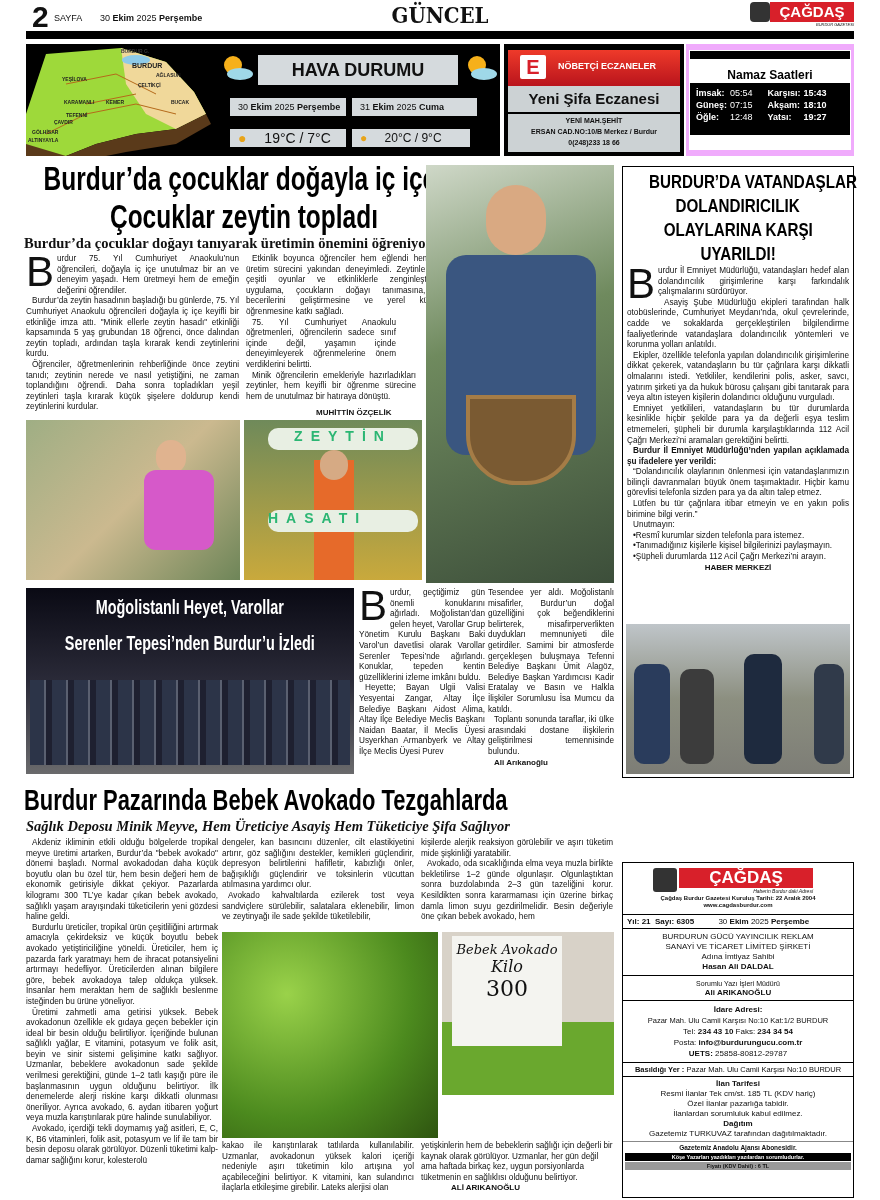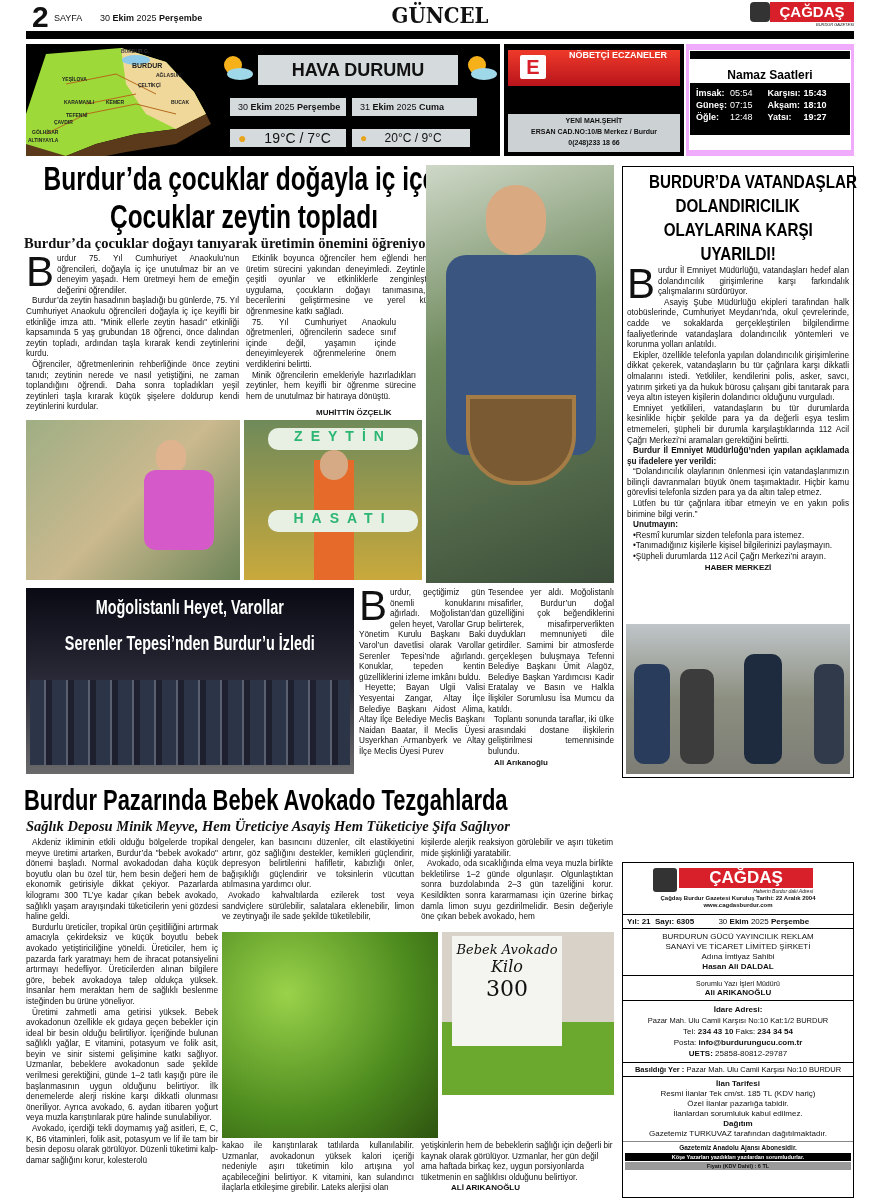--- a/index.html
+++ b/index.html
@@ -110,22 +110,23 @@
   </div>
   <div class="abs wbox" style="left:326px;top:85px;width:118px;font-size:12px">
     <span style="color:#e8a41a">●</span>
     <span style="margin-left:14px">20°C /  9°C</span>
   </div>
 </div>
 
 <div class="abs" id="pharm">
   <div class="top">
     <div class="eicon">E</div>
-    <div style="position:absolute;left:50px;top:0;font-size:9px;font-weight:bold;width:120px;text-align:center">NÖBETÇİ ECZANELER</div>
-  </div>
+    <div style="position:absolute;left:50px;top:11px;font-size:9px;font-weight:bold;width:120px;">NÖBETÇİ ECZANELER</div>
+  </div>
+  <div class="name">Yeni Şifa Eczanesi</div>
   <div class="addr">
     <div>YENİ MAH.ŞEHİT</div>
     <div>ERSAN CAD.NO:10/B Merkez / Burdur</div>
     <div>0(248)233 18 66</div>
   </div>
 </div>
 
 <div class="abs" id="prayer">
   <div class="inner">
     <div class="sk" style="top:0;height:16px;background:#000;border-bottom:8px solid #fff"></div>
@@ -178,39 +179,39 @@
   <div style="position:absolute;left:40px;top:230px;width:110px;height:90px;background:#7a5a32;border-radius:0 0 50px 50px;border:4px solid #a57c46"></div>
 </div>
 <div class="photo" style="left:26px;top:420px;width:214px;height:160px;background:linear-gradient(135deg,#9fae84,#cbb98f 50%,#6e8558)">
   <div style="position:absolute;left:130px;top:20px;width:30px;height:34px;background:#e0b38f;border-radius:15px"></div>
   <div style="position:absolute;left:118px;top:50px;width:70px;height:80px;background:#d659c9;border-radius:12px"></div>
 </div>
 <div class="photo" style="left:244px;top:420px;width:178px;height:160px;background:linear-gradient(180deg,#6f8a5a,#c9a93c)">
   <div style="position:absolute;left:24px;top:8px;width:150px;height:22px;background:#e8efe3;border-radius:10px;color:#2bb673;font-weight:bold;font-size:14px;text-align:center;letter-spacing:8px">ZEYTİN</div>
   <div style="position:absolute;left:70px;top:40px;width:40px;height:120px;background:#e66a2a"></div>
   <div style="position:absolute;left:76px;top:30px;width:28px;height:30px;background:#d6aa84;border-radius:14px"></div>
-  <div style="position:absolute;left:24px;top:90px;width:150px;height:22px;background:#e8efe3;border-radius:10px;color:#2bb673;font-weight:bold;font-size:14px;text-align:center;letter-spacing:8px">HASATI</div>
+  <div style="position:absolute;left:24px;top:90px;width:150px;height:22px;background:#e8efe3;border-radius:10px;color:#2bb673;font-weight:bold;font-size:14px;letter-spacing:8px">HASATI</div>
 </div>
 
 <div class="box" style="left:622px;top:166px;width:232px;height:612px">
   <div style="text-align:center;padding-top:3px">
     <div class="h1" style="font-size:19px;line-height:24px;display:inline-block;transform:scaleX(0.8)">BURDUR’DA VATANDAŞLAR</div><br>
     <div class="h1" style="font-size:19px;line-height:24px;display:inline-block;transform:scaleX(0.8)">DOLANDIRICILIK</div><br>
     <div class="h1" style="font-size:19px;line-height:24px;display:inline-block;transform:scaleX(0.8)">OLAYLARINA KARŞI</div><br>
     <div class="h1" style="font-size:19px;line-height:24px;display:inline-block;transform:scaleX(0.8)">UYARILDI!</div>
   </div>
   <div style="padding:0 4px;font-size:8px">
     <p class="t" style="text-indent:0"><span class="drop">B</span><span>urdur İl Emniyet Müdürlüğü, vatandaşları hedef alan dolandırıcılık girişimlerine karşı farkındalık çalışmalarını sürdürüyor.</span></p>
     <p class="t">Asayiş Şube Müdürlüğü ekipleri tarafından halk otobüslerinde, Cumhuriyet Meydanı’nda, okul çevrelerinde, cadde ve sokaklarda gerçekleştirilen bilgilendirme faaliyetlerinde vatandaşlara dolandırıcılık yöntemleri ve korunma yolları anlatıldı.</p>
     <p class="t">Ekipler, özellikle telefonla yapılan dolandırıcılık girişimlerine dikkat çekerek, vatandaşların bu tür çağrılara karşı dikkatli olmalarını istedi. Yetkililer, kendilerini polis, asker, savcı, yatırım şirketi ya da hukuk bürosu çalışanı gibi tanıtarak para veya altın isteyen kişilerin dolandırıcı olduğunu vurguladı.</p>
     <p class="t">Emniyet yetkilileri, vatandaşların bu tür durumlarda kesinlikle hiçbir şekilde para ya da değerli eşya teslim etmemeleri, şüpheli bir durumla karşılaştıklarında 112 Acil Çağrı Merkezi’ni aramaları gerektiğini belirtti.</p>
     <p class="t" style="font-weight:bold">Burdur İl Emniyet Müdürlüğü’nden yapılan açıklamada şu ifadelere yer verildi:</p>
     <p class="t">“Dolandırıcılık olaylarının önlenmesi için vatandaşlarımızın bilinçli davranmaları büyük önem taşımaktadır. Hiçbir kamu görevlisi telefonla sizden para ya da altın talep etmez.</p>
     <p class="t">Lütfen bu tür çağrılara itibar etmeyin ve en yakın polis birimine bilgi verin.”</p>
-    <p class="t" style="font-weight:bold">Unutmayın:</p>
+    <p class="t" style="font-weight:normal">Unutmayın:</p>
     <p class="t">•Resmî kurumlar sizden telefonla para istemez.</p>
     <p class="t">•Tanımadığınız kişilerle kişisel bilgilerinizi paylaşmayın.</p>
     <p class="t">•Şüpheli durumlarda 112 Acil Çağrı Merkezi’ni arayın.</p>
     <div class="center" style="font-weight:bold;font-size:8px">HABER MERKEZİ</div>
   </div>
   <div class="photo" style="left:3px;top:457px;width:224px;height:150px;background:linear-gradient(180deg,#bfc5c9,#8c8f80 50%,#7d7d76)">
     <div style="position:absolute;left:8px;top:40px;width:36px;height:100px;background:#2a3c5c;border-radius:10px"></div>
     <div style="position:absolute;left:54px;top:45px;width:34px;height:95px;background:#3c3c3c;border-radius:10px"></div>
     <div style="position:absolute;left:118px;top:30px;width:38px;height:110px;background:#1e2a3e;border-radius:10px"></div>
     <div style="position:absolute;left:188px;top:40px;width:30px;height:100px;background:#303a4a;border-radius:10px"></div>

